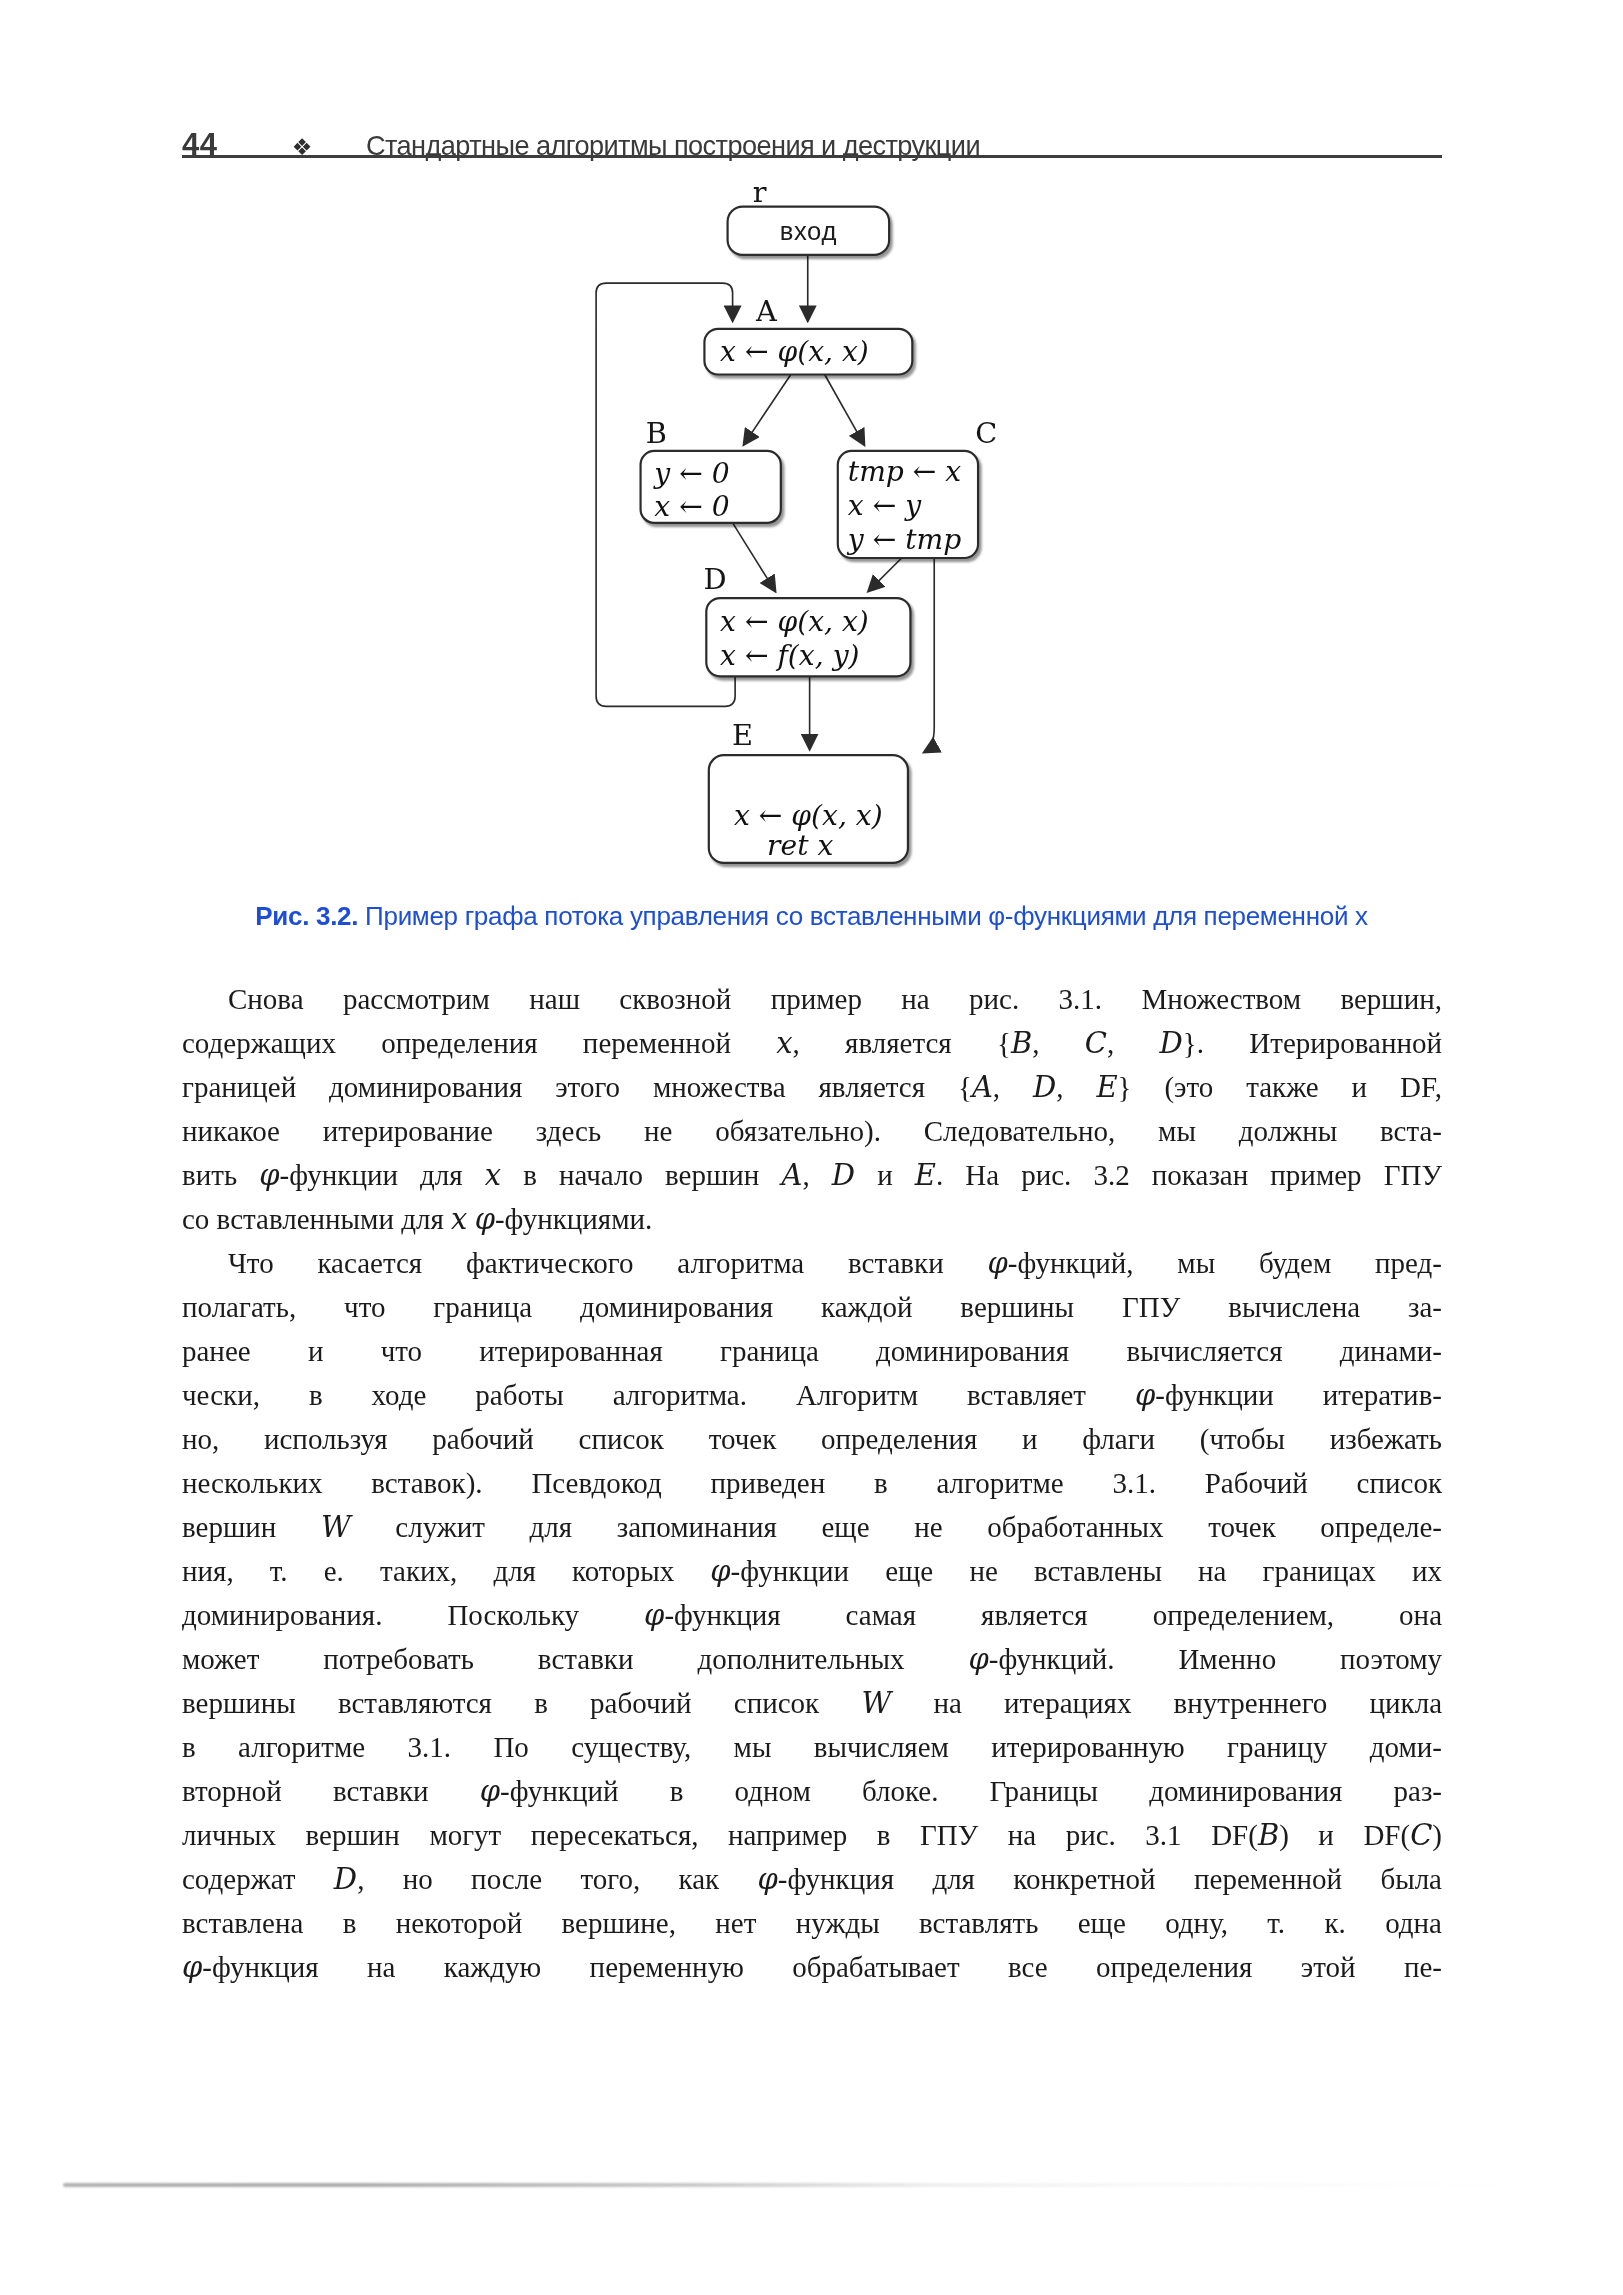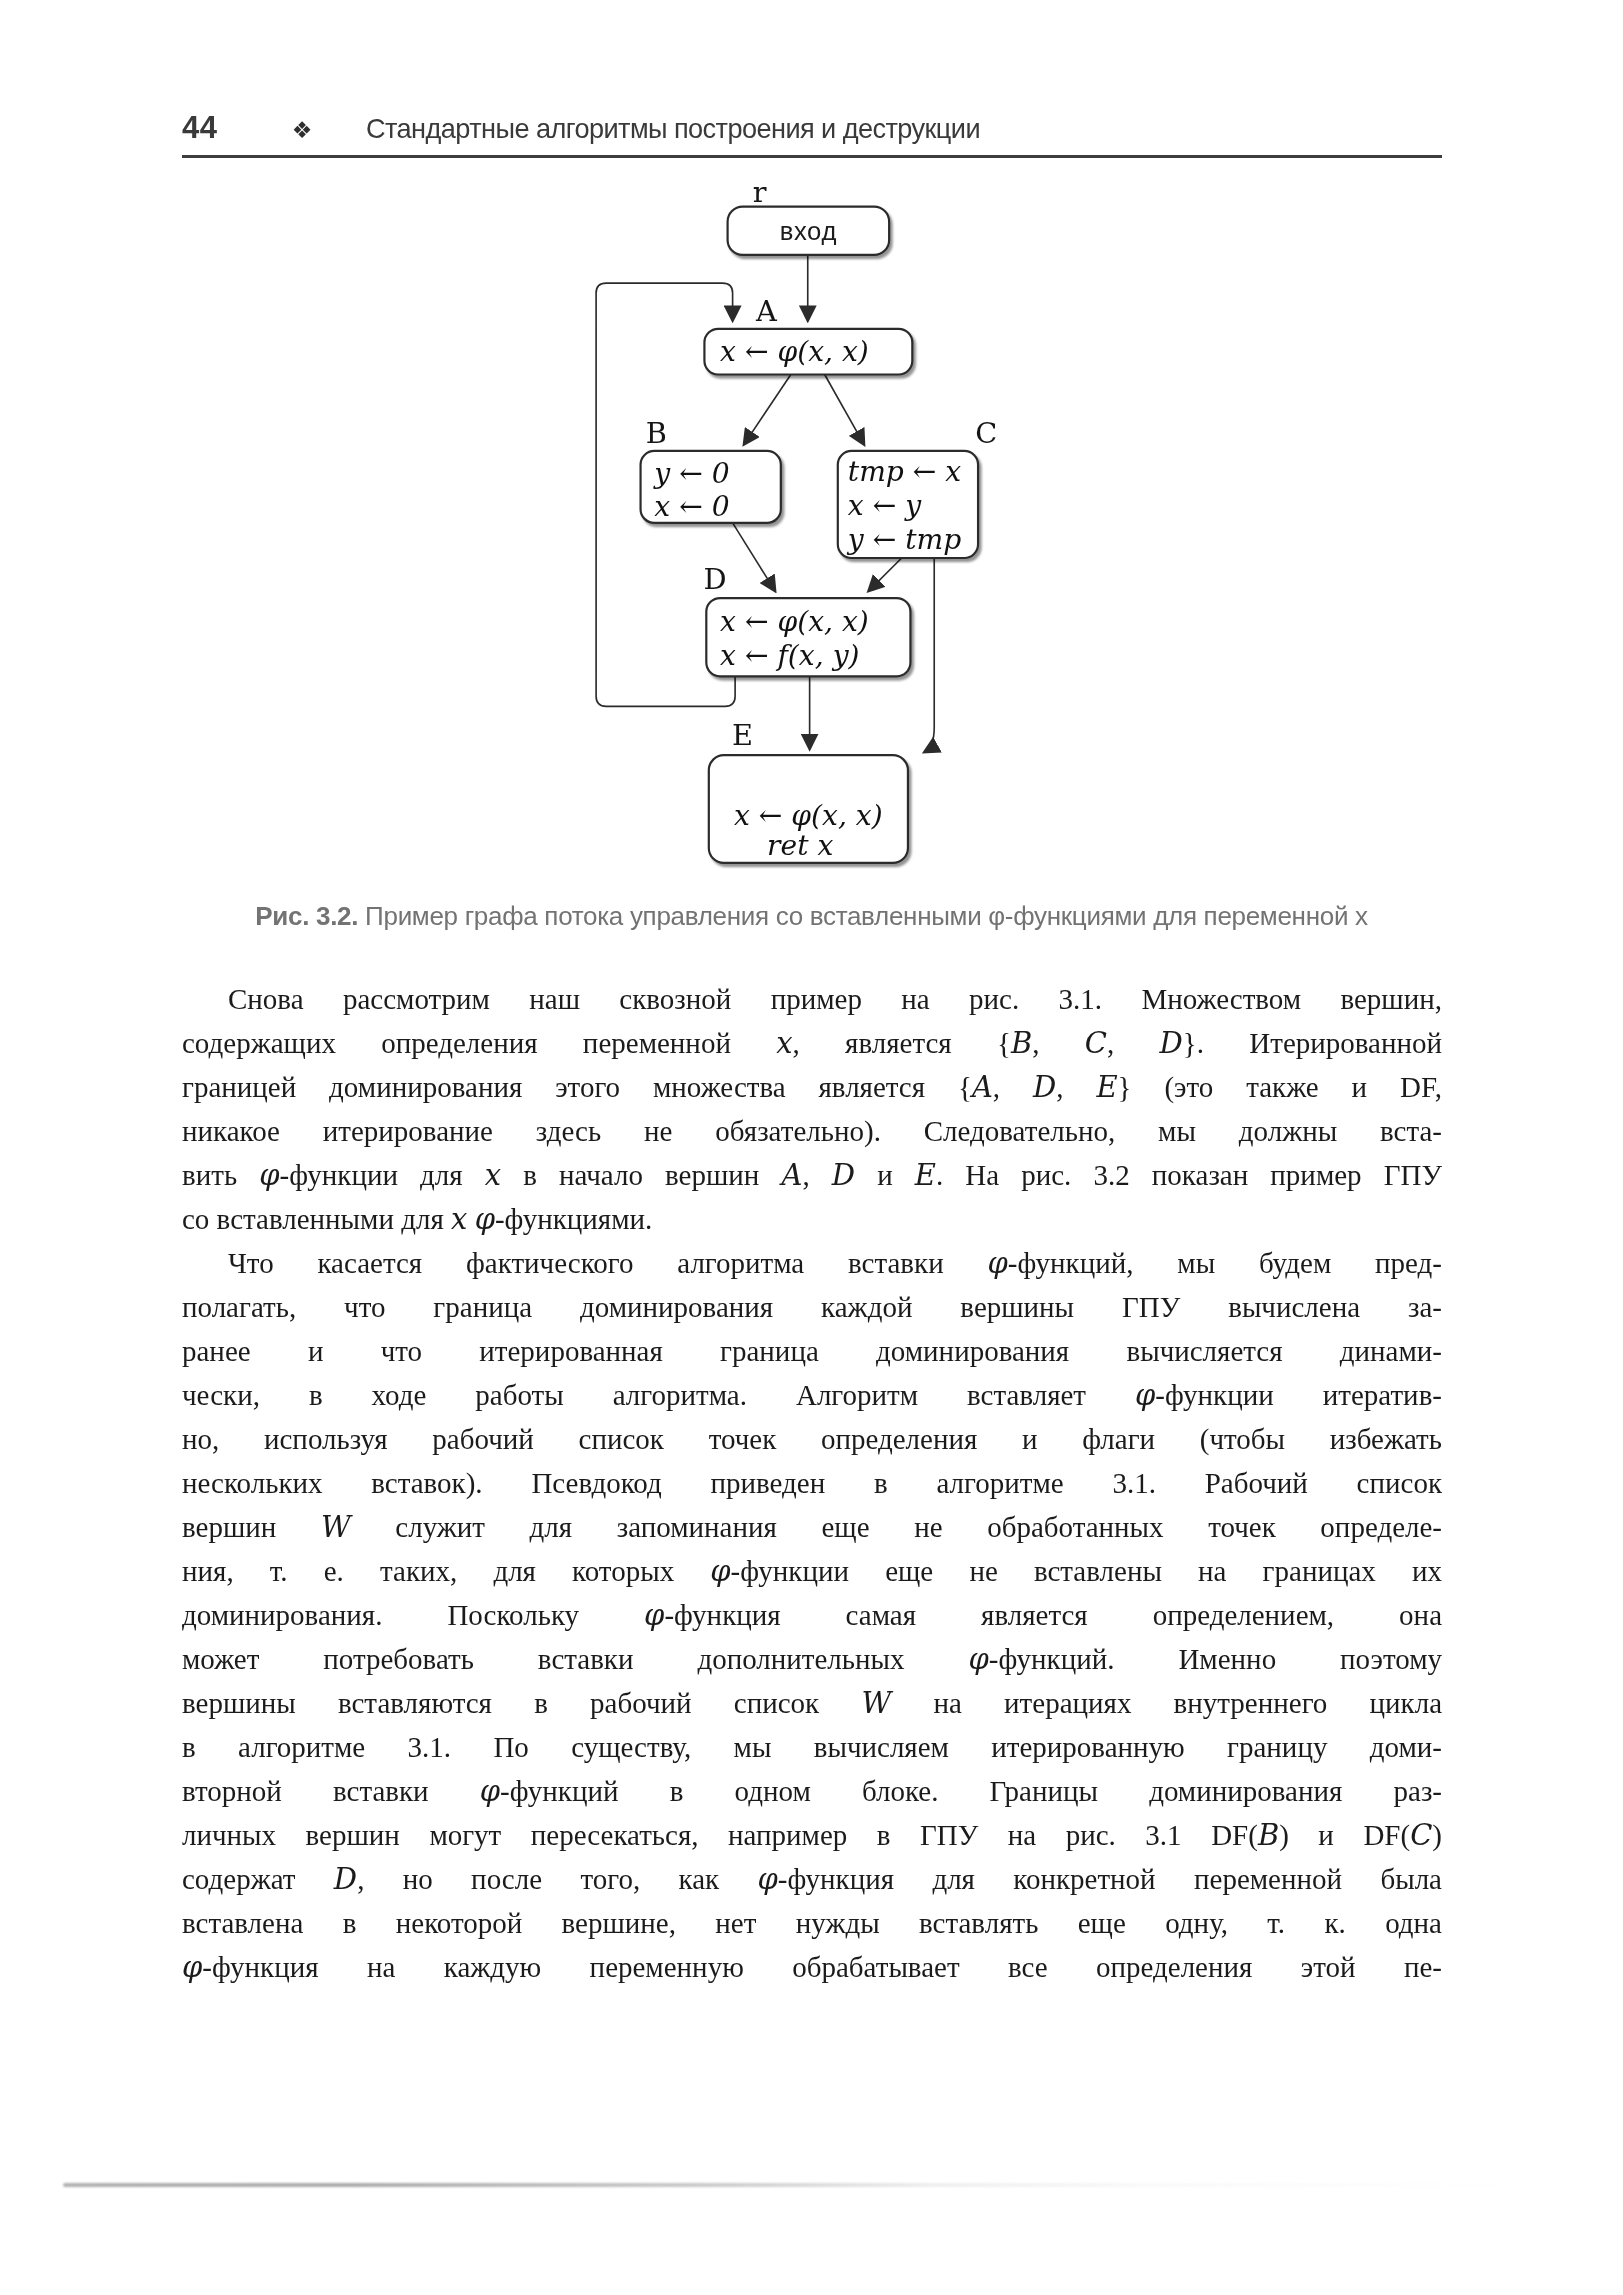--- a/index.html
+++ b/index.html
@@ -1,37 +1,37 @@
 <!DOCTYPE html>
 <html style="font-size:10px"><head>
 <meta charset="utf-8">
 <style>
   html,body{margin:0;padding:0;background:#e8e8e8;}
   #page{
     position:relative;width:1623px;height:2295px;background:#ffffff;
     font-family:"Liberation Serif",serif;color:#1b1b1b;overflow:hidden;
   }
   
-  #header{position:absolute;left:182px;top:110px;width:1260px;height:38px;
+  #header{position:absolute;left:182px;top:127px;width:1260px;height:38px;
     font-family:"Liberation Sans",sans-serif;color:#3a3a3a;display:flex;align-items:baseline;}
   #page-num{font-size:31px;font-weight:bold;letter-spacing:0.6px;}
   #header-diamond{font-family:"DejaVu Sans",sans-serif;font-size:23px;margin-left:74px;color:#2f2f2f;}
   #header-title{font-size:28px;margin-left:54px;letter-spacing:-0.6px;transform:scaleX(.97);transform-origin:left;}
   #header-rule{position:absolute;left:182px;top:155px;width:1260px;height:3.1px;background:#3d3d3d;}
   
   #figure-svg{position:absolute;left:0;top:0;width:1623px;height:2295px;pointer-events:none;}
   .node-rect{fill:#ffffff;stroke:#2b2b2b;stroke-width:3.5px;}
   .shadowed{filter:drop-shadow(4px 5px 2px rgba(0,0,0,.42));}
   .edge{stroke:#2b2b2b;stroke-width:2.6px;fill:none;}
   .node-label{font-family:"DejaVu Serif",serif;font-size:46px;fill:#161616;}
   .node-math{font-family:"DejaVu Serif",serif;font-style:italic;font-size:45px;fill:#111111;}
   .node-sans{font-family:"Liberation Sans",sans-serif;font-size:41px;fill:#1c1c1c;letter-spacing:1px;}
   
   #caption{position:absolute;left:0;top:901px;width:1623px;text-align:center;
-    font-family:"Liberation Sans",sans-serif;font-size:26px;color:#737373;letter-spacing:-0.3px;}
+    font-family:"Liberation Sans",sans-serif;font-size:26px;color:#1d4ed8;letter-spacing:-0.3px;}
   #caption b{font-weight:bold;}
   
   #body-block{position:absolute;left:182px;top:977px;width:1260px;}
   .body-line{height:44px;line-height:44px;font-size:29px;color:#1b1b1b;
     text-align:justify;text-align-last:justify;white-space:normal;overflow:hidden;}
   .body-line.indent{text-indent:46px;}
   .body-line.para-end{text-align-last:left;}
   .body-line i{font-family:"DejaVu Serif",serif;font-style:italic;}
   
   #scan-artifact{position:absolute;left:63px;top:2183px;width:1453px;height:4.4px;

